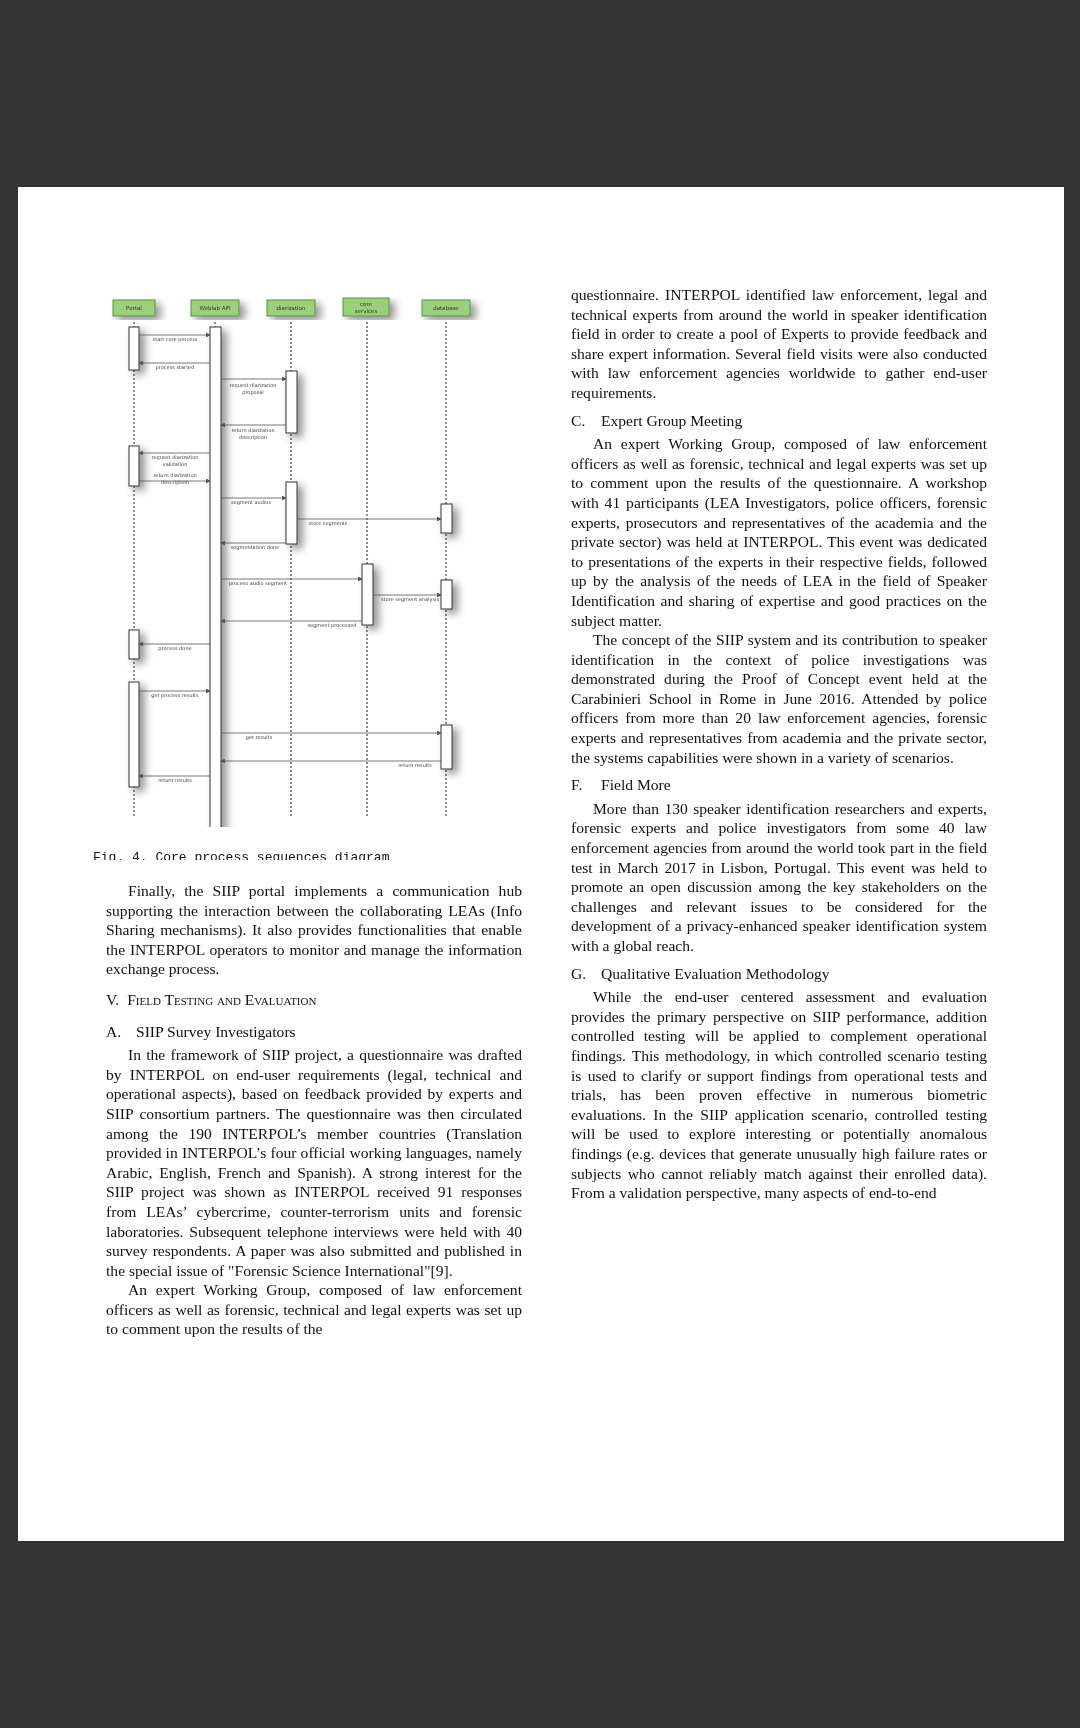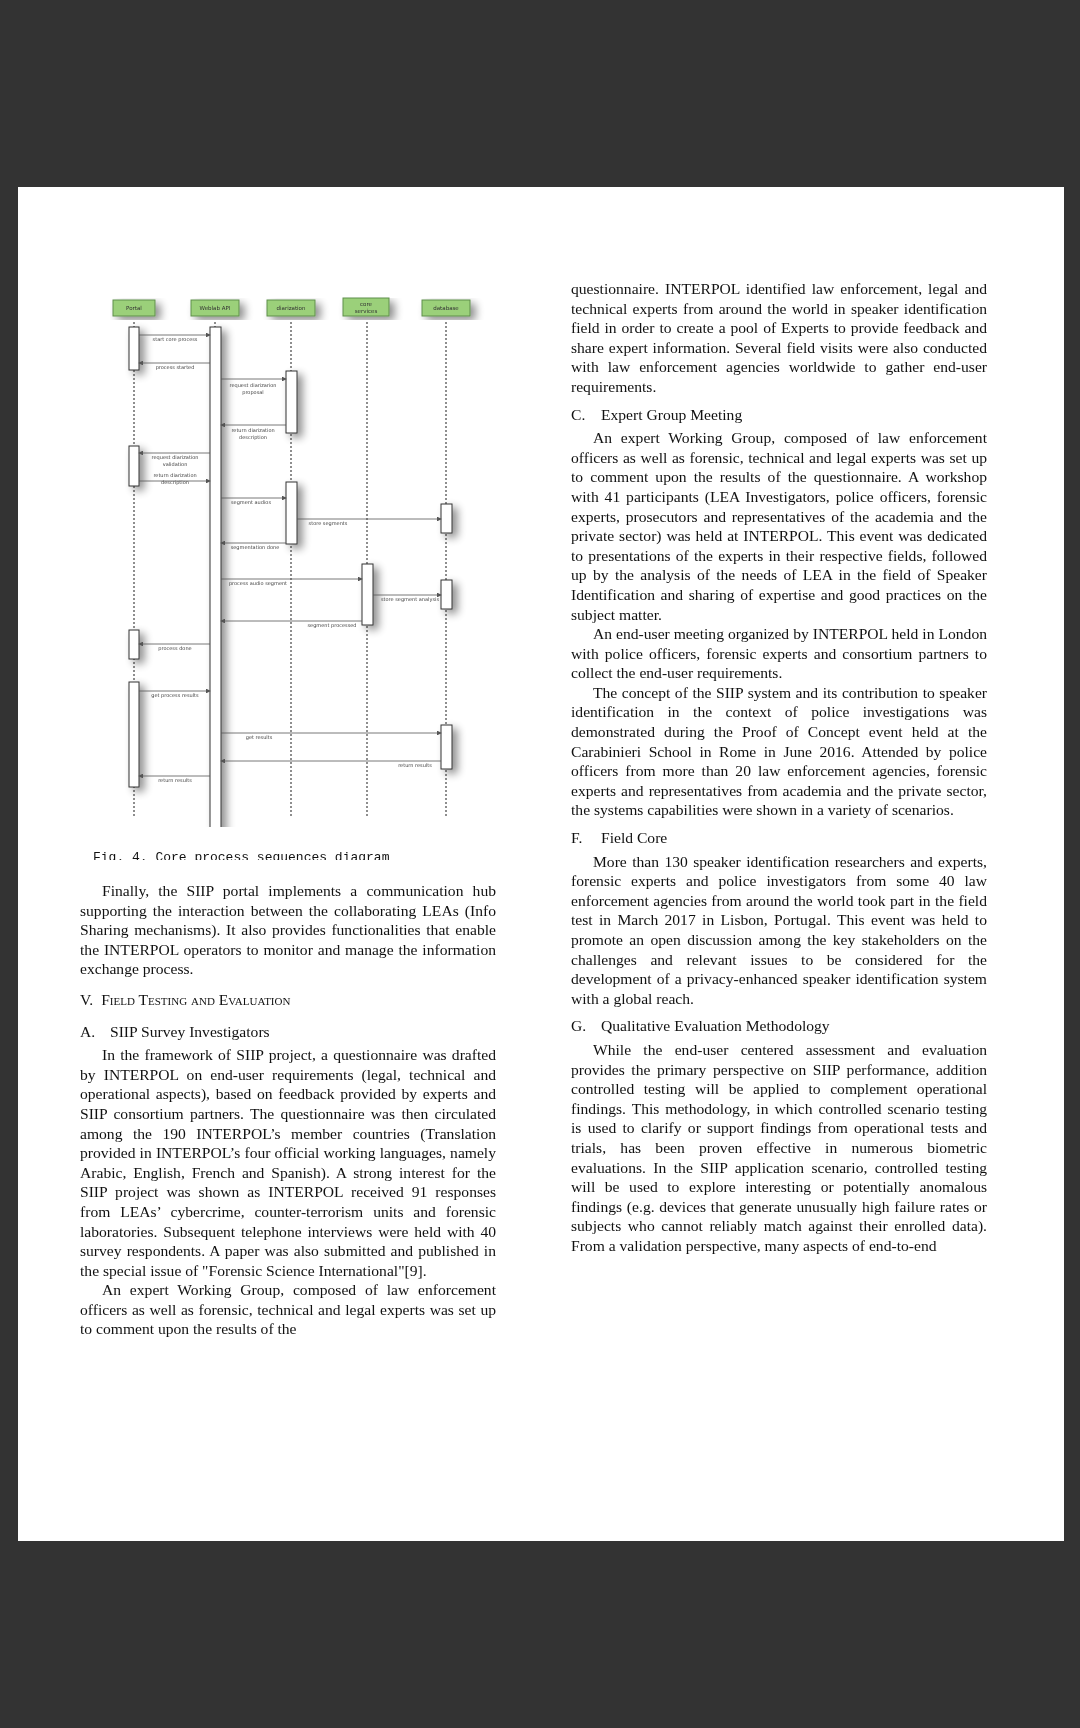--- a/index.html
+++ b/index.html
@@ -1,20 +1,20 @@
 <!DOCTYPE html>
 <html><head>
 <meta charset="utf-8">
 <style>
   html,body{margin:0;padding:0;}
   body{width:1080px;height:1728px;background:#333333;position:relative;overflow:hidden;font-family:"Liberation Serif","DejaVu Serif",serif;color:#111;}
   .page{position:absolute;left:18px;top:187px;width:1046px;height:1354px;background:#ffffff;}
   .col{position:absolute;font-size:15.6px;line-height:19.6px;text-align:justify;}
-  .col-left{left:62px;top:0;width:416px;}
-  .col-right{left:553px;top:92px;width:416px;}
+  .col-left{left:88px;top:0;width:416px;}
+  .col-right{left:553px;top:98px;width:416px;}
   p{margin:0;text-indent:22px;}
   .sub{margin:8px 0 4px 0;}
   .sub .num{display:inline-block;width:30px;}
   .sec{text-align:left;margin:11px 0 12px 0;font-variant:small-caps;font-size:15.6px;}
   .sec .rn{margin-right:8px;}
   .diagram{position:absolute;left:92px;top:110px;width:380px;height:530px;}
   .caption-wrap{position:absolute;left:75px;top:664px;width:300px;height:9px;overflow:hidden;font-family:Liberation Mono, monospace;}
   .caption{font-size:13px;line-height:18px;white-space:nowrap;margin-top:-2px;}
   .gap-top{height:694px;}
 </style>
@@ -131,21 +131,20 @@
     </div>
     <div class="sub"><span class="num">A.</span><span>SIIP Survey Investigators</span></div>
     <p>In the framework of SIIP project, a questionnaire was drafted by INTERPOL on end-user requirements (legal, technical and operational aspects), based on feedback provided by experts and SIIP consortium partners. The questionnaire was then circulated among the 190 INTERPOL’s member countries (Translation provided in INTERPOL’s four official working languages, namely Arabic, English, French and Spanish). A strong interest for the SIIP project was shown as INTERPOL received 91 responses from LEAs’ cybercrime, counter-terrorism units and forensic laboratories. Subsequent telephone interviews were held with 40 survey respondents. A paper was also submitted and published in the special issue of "Forensic Science International"[9].</p>
     <p>An expert Working Group, composed of law enforcement officers as well as forensic, technical and legal experts was set up to comment upon the results of the</p>
   </div>
 
   <div class="col col-right">
     <p style="text-indent:0">questionnaire. INTERPOL identified law enforcement, legal and technical experts from around the world in speaker identification field in order to create a pool of Experts to provide feedback and share expert information. Several field visits were also conducted with law enforcement agencies worldwide to gather end-user requirements.</p>
     <div class="sub"><span class="num">C.</span><span>Expert Group Meeting</span></div>
     <p>An expert Working Group, composed of law enforcement officers as well as forensic, technical and legal experts was set up to comment upon the results of the questionnaire. A workshop with 41 participants (LEA Investigators, police officers, forensic experts, prosecutors and representatives of the academia and the private sector) was held at INTERPOL. This event was dedicated to presentations of the experts in their respective fields, followed up by the analysis of the needs of LEA in the field of Speaker Identification and sharing of expertise and good practices on the subject matter.</p>
-    <p>An end-user meeting organized by INTERPOL held in London with police officers, forensic experts and consortium partners to collect the end-user requirements.</p>
     <p>The concept of the SIIP system and its contribution to speaker identification in the context of police investigations was demonstrated during the Proof of Concept event held at the Carabinieri School in Rome in June 2016. Attended by police officers from more than 20 law enforcement agencies, forensic experts and representatives from academia and the private sector, the systems capabilities were shown in a variety of scenarios.</p>
-    <div class="sub"><span class="num">F.</span><span>Field Core</span></div>
+    <div class="sub"><span class="num">F.</span><span>Field More</span></div>
     <p>More than 130 speaker identification researchers and experts, forensic experts and police investigators from some 40 law enforcement agencies from around the world took part in the field test in March 2017 in Lisbon, Portugal. This event was held to promote an open discussion among the key stakeholders on the challenges and relevant issues to be considered for the development of a privacy-enhanced speaker identification system with a global reach.</p>
     <div class="sub"><span class="num">G.</span><span>Qualitative Evaluation Methodology</span></div>
     <p>While the end-user centered assessment and evaluation provides the primary perspective on SIIP performance, addition controlled testing will be applied to complement operational findings. This methodology, in which controlled scenario testing is used to clarify or support findings from operational tests and trials, has been proven effective in numerous biometric evaluations. In the SIIP application scenario, controlled testing will be used to explore interesting or potentially anomalous findings (e.g. devices that generate unusually high failure rates or subjects who cannot reliably match against their enrolled data). From a validation perspective, many aspects of end-to-end</p>
   </div>
 
 </div>
 
 </body></html>

